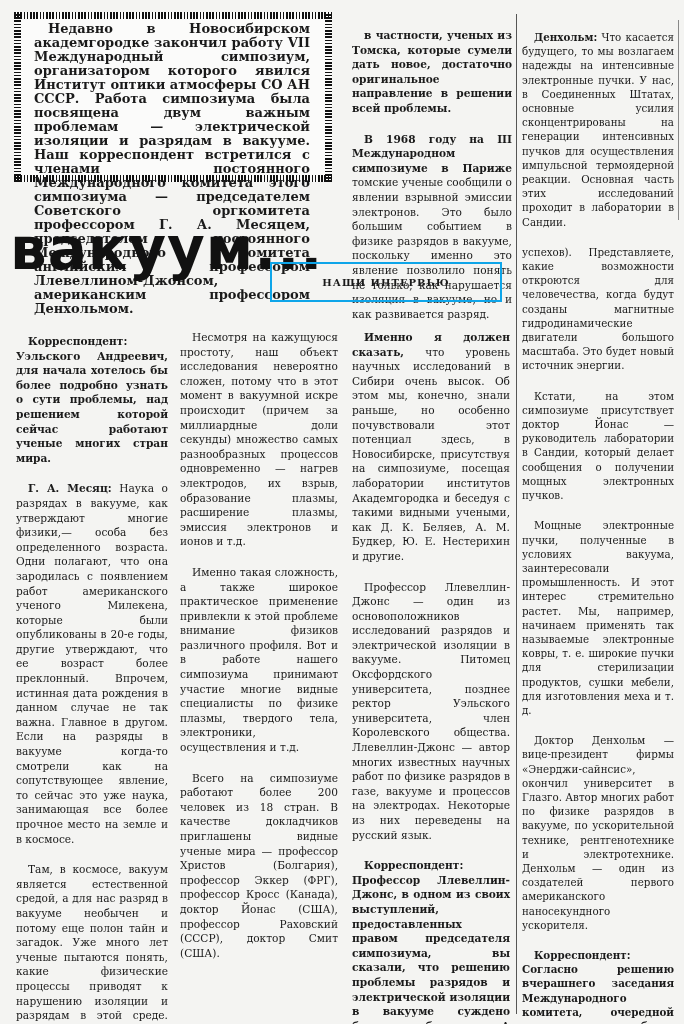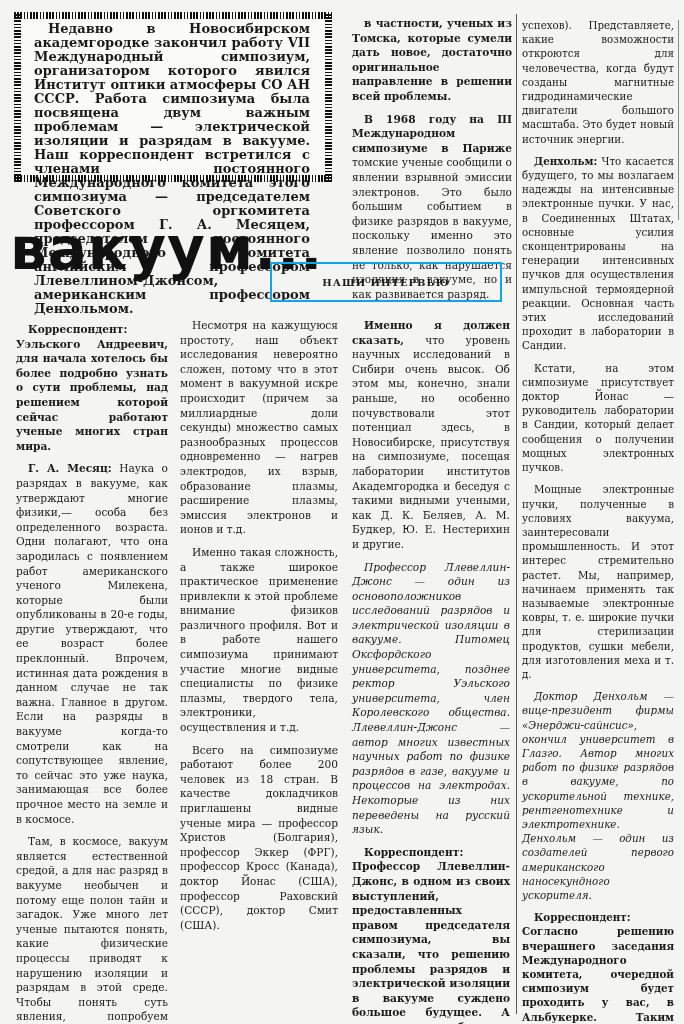--- a/index.html
+++ b/index.html
@@ -2,23 +2,23 @@
 <html><head>
 <meta charset="utf-8">
 <style>
   html, body { margin: 0; padding: 0; }
   body {
     width: 684px; height: 1024px; overflow: hidden;
     background: #f4f4f2; position: relative;
     font-family: "DejaVu Serif", serif; color: #1a1a1a;
   }
   .col { position: absolute; font-size: 10.6px; line-height: 14.6px; text-align: justify; hyphens: manual; }
-  .col p { margin: 4px 0 8px 0; text-indent: 12px; }
+  .col p { margin: 16px 0 8px 0; text-indent: 12px; }
   .b { font-weight: bold; }
-  .i { font-style: italic; }
+  .i { }
   .lead-box {
     position: absolute; left: 14px; top: 12px; width: 318px; height: 170px;
     box-sizing: border-box; background: #fbfbfa;
     border: 6px solid transparent;
     background-image:
       repeating-linear-gradient(90deg, #111 0 1.6px, transparent 1.6px 3.2px),
       repeating-linear-gradient(90deg, #111 0 1.6px, transparent 1.6px 3.2px),
       repeating-linear-gradient(0deg, #111 0 1.6px, transparent 1.6px 3.2px),
       repeating-linear-gradient(0deg, #111 0 1.6px, transparent 1.6px 3.2px);
     background-size: 100% 7px, 100% 7px, 7px 100%, 7px 100%;
@@ -52,22 +52,22 @@
 
 <div class="lead-box"></div>
 <div class="lead-text">Недавно в Новосибирском академгородке закончил работу VII Международный симпозиум, организатором которого явился Институт оптики атмосферы СО АН СССР. Работа симпозиума была посвящена двум важным проблемам — электрической изоляции и разрядам в вакууме. Наш корреспондент встретился с членами постоянного Международного комитета этого симпозиума — председателем Советского оргкомитета профессором Г. А. Месяцем, председателем постоянного Международного комитета английским профессором Ллевеллином-Джонсом, американским профессором Денхольмом.</div>
 
 <div class="col" id="col-top" style="left:352px; top:12px; width:160px;">
     <p class="b"><span>в частности, ученых из Томска, которые сумели дать новое, достаточно оригинальное направление в решении всей проблемы.</span></p>
     <p><span class="b">В 1968 году на III Международном симпозиуме в Париже</span><span> томские ученые сообщили о явлении взрывной эмиссии электронов. Это было большим событием в физике разрядов в вакууме, поскольку именно это явление позволило понять не только, как нарушается изоляция в вакууме, но и как развивается разряд.</span></p>
   </div>
 
 <div class="col" id="col4" style="left:522px; top:14px; width:152px; font-size:10.3px; line-height:14.2px;">
+    <p><span class="b">Денхольм:</span><span> Что касается будущего, то мы возлагаем надежды на интенсивные электронные пучки. У нас, в Соединенных Штатах, основные усилия сконцентрированы на генерации интенсивных пучков для осуществления импульсной термоядерной реакции. Основная часть этих исследований проходит в лаборатории в Сандии.</span></p>
     <p style="text-indent: 0px;"><span>успехов). Представляете, какие возможности откроются для человечества, когда будут созданы магнитные гидродинамические двигатели большого масштаба. Это будет новый источник энергии.</span></p>
-    <p><span class="b">Денхольм:</span><span> Что касается будущего, то мы возлагаем надежды на интенсивные электронные пучки. У нас, в Соединенных Штатах, основные усилия сконцентрированы на генерации интенсивных пучков для осуществления импульсной термоядерной реакции. Основная часть этих исследований проходит в лаборатории в Сандии.</span></p>
     <p><span>Кстати, на этом симпозиуме присутствует доктор Йонас — руководитель лаборатории в Сандии, который делает сообщения о получении мощных электронных пучков.</span></p>
     <p><span>Мощные электронные пучки, полученные в условиях вакуума, заинтересовали промышленность. И этот интерес стремительно растет. Мы, например, начинаем применять так называемые электронные ковры, т. е. широкие пучки для стерилизации продуктов, сушки мебели, для изготовления меха и т. д.</span></p>
     <p class="i"><span>Доктор Денхольм — вице-президент фирмы «Энерджи-сайнсис», окончил университет в Глазго. Автор многих работ по физике разрядов в вакууме, по ускорительной технике, рентгенотехнике и электротехнике. Денхольм — один из создателей первого американского наносекундного ускорителя.</span></p>
     <p class="b"><span class="b">Корреспондент:</span><span> Согласно решению вчерашнего заседания Международного комитета, очередной симпозиум будет проходить у вас, в Альбукерке. Таким образом, физики, работающие в этой области, уже не в первый раз собираются в США, поскольку ваша страна, доктор Денхольм, положила начало таким встречам.</span></p>
   </div>
 <div class="vrule" style="left:516px; top:14px; height:1000px;"></div>
 <div class="vrule" style="left:678px; top:20px; height:200px; background:#888;"></div>
 
 <div class="headline">
   <span class="l2">вакуум...</span>

